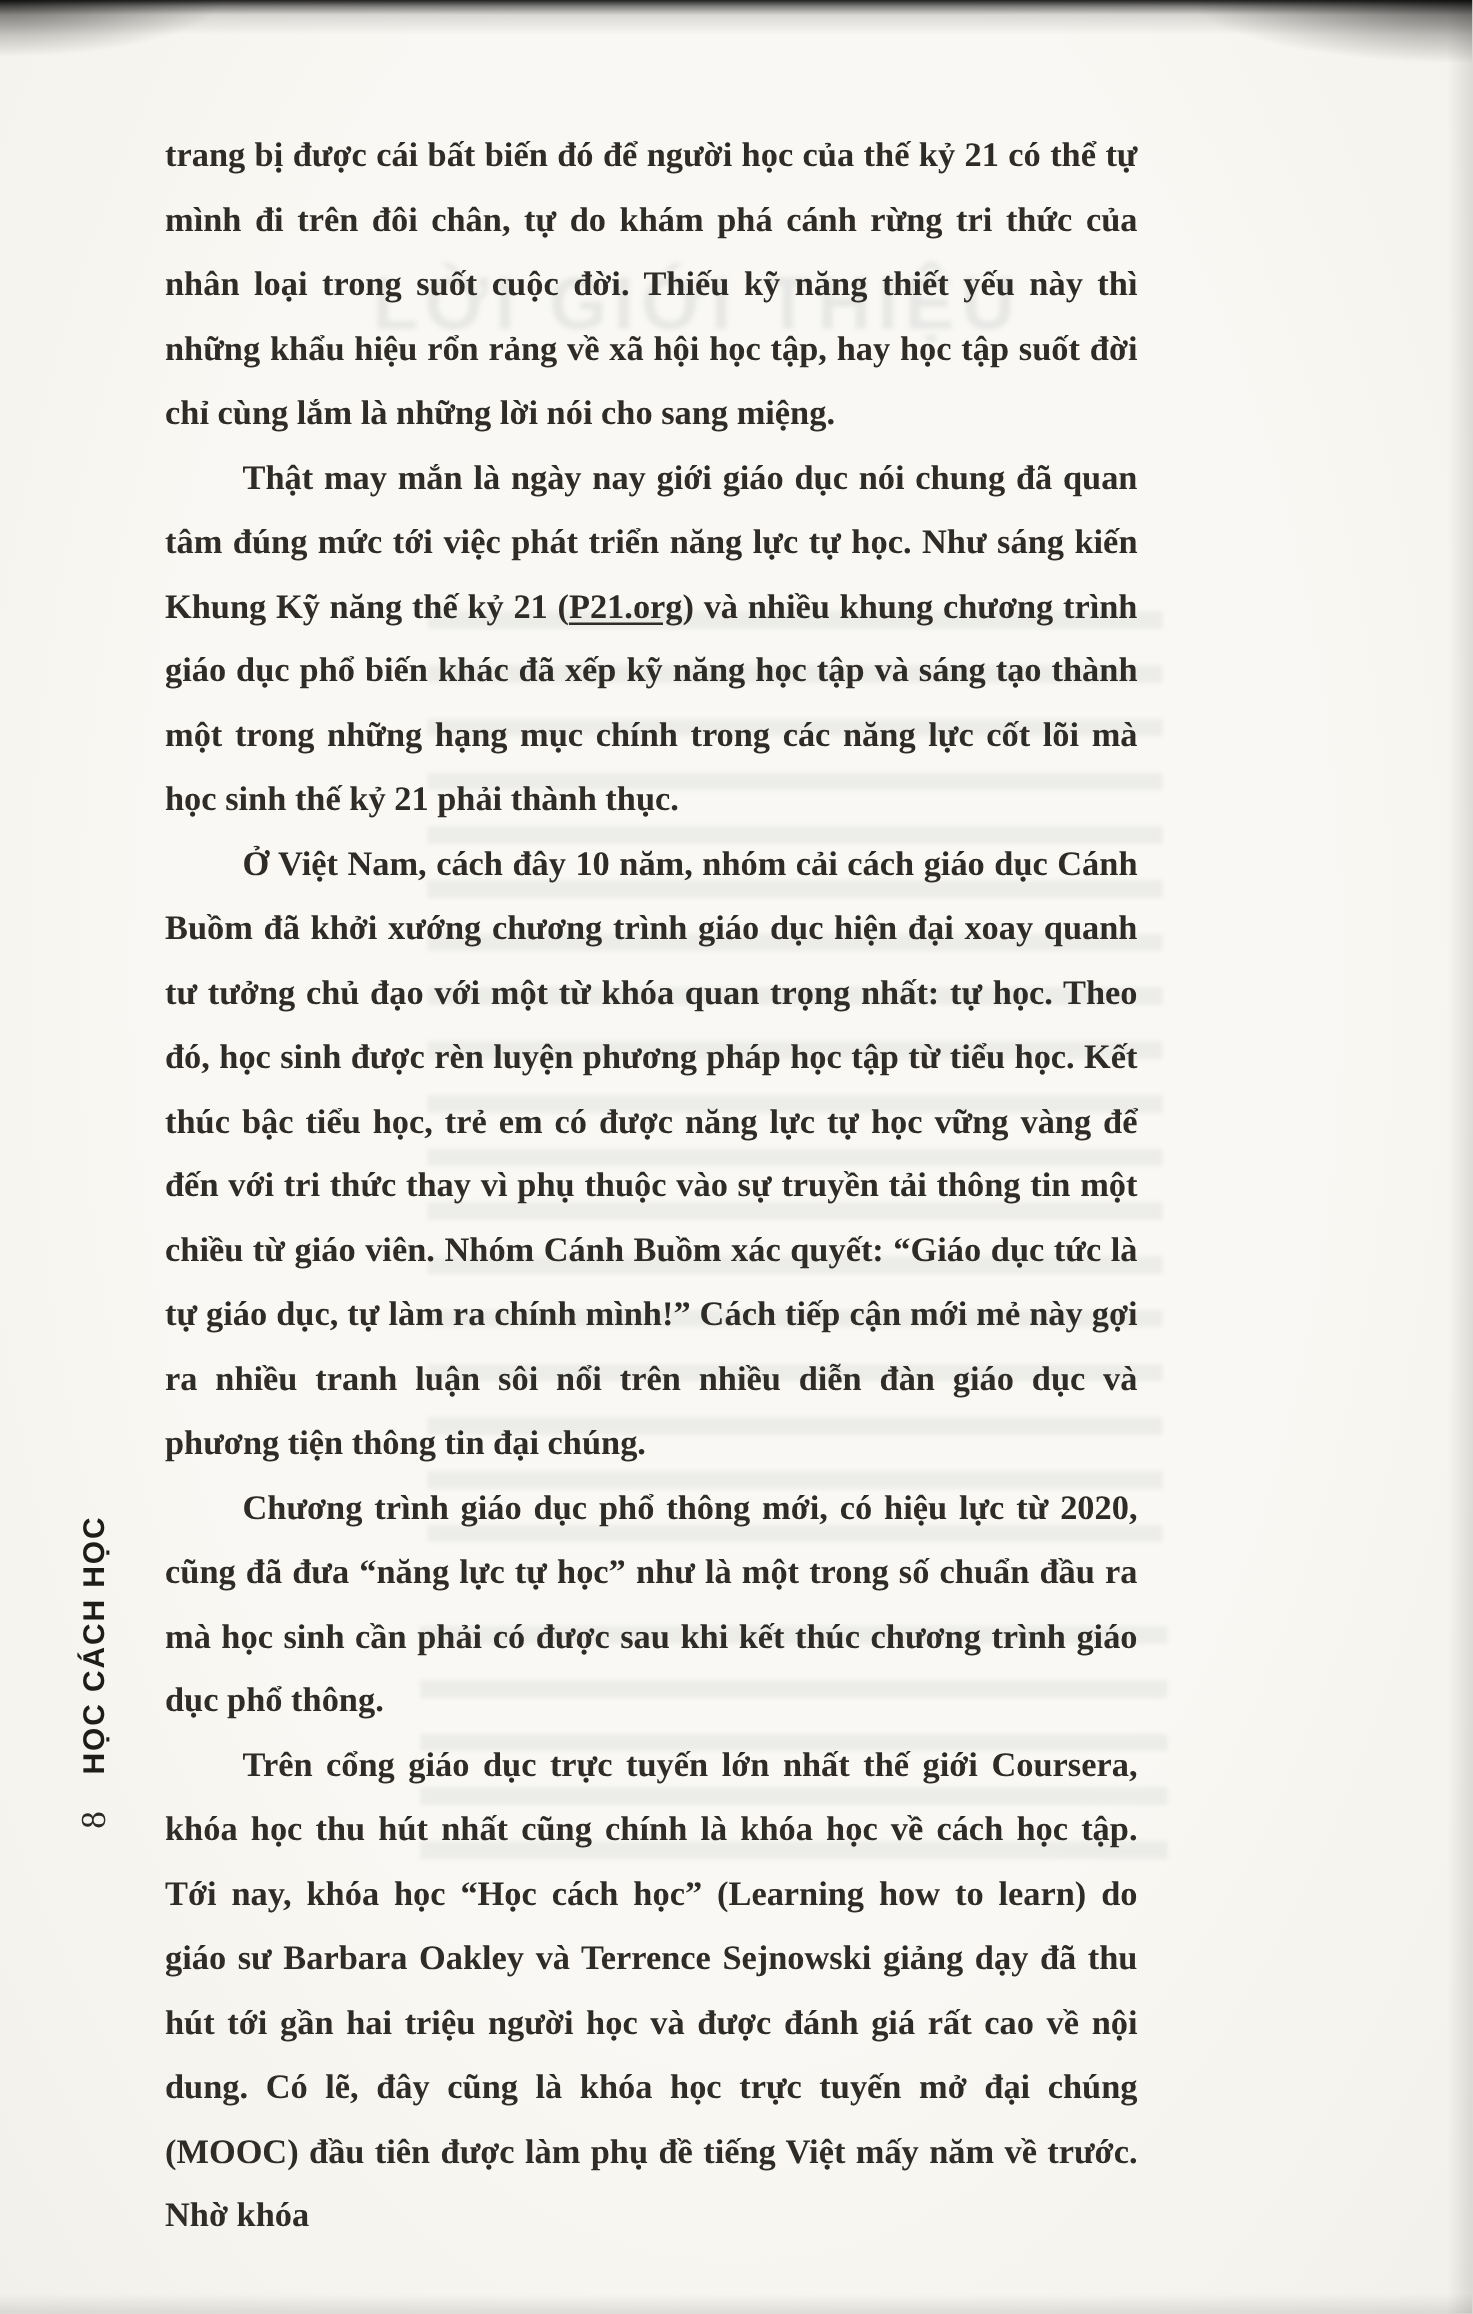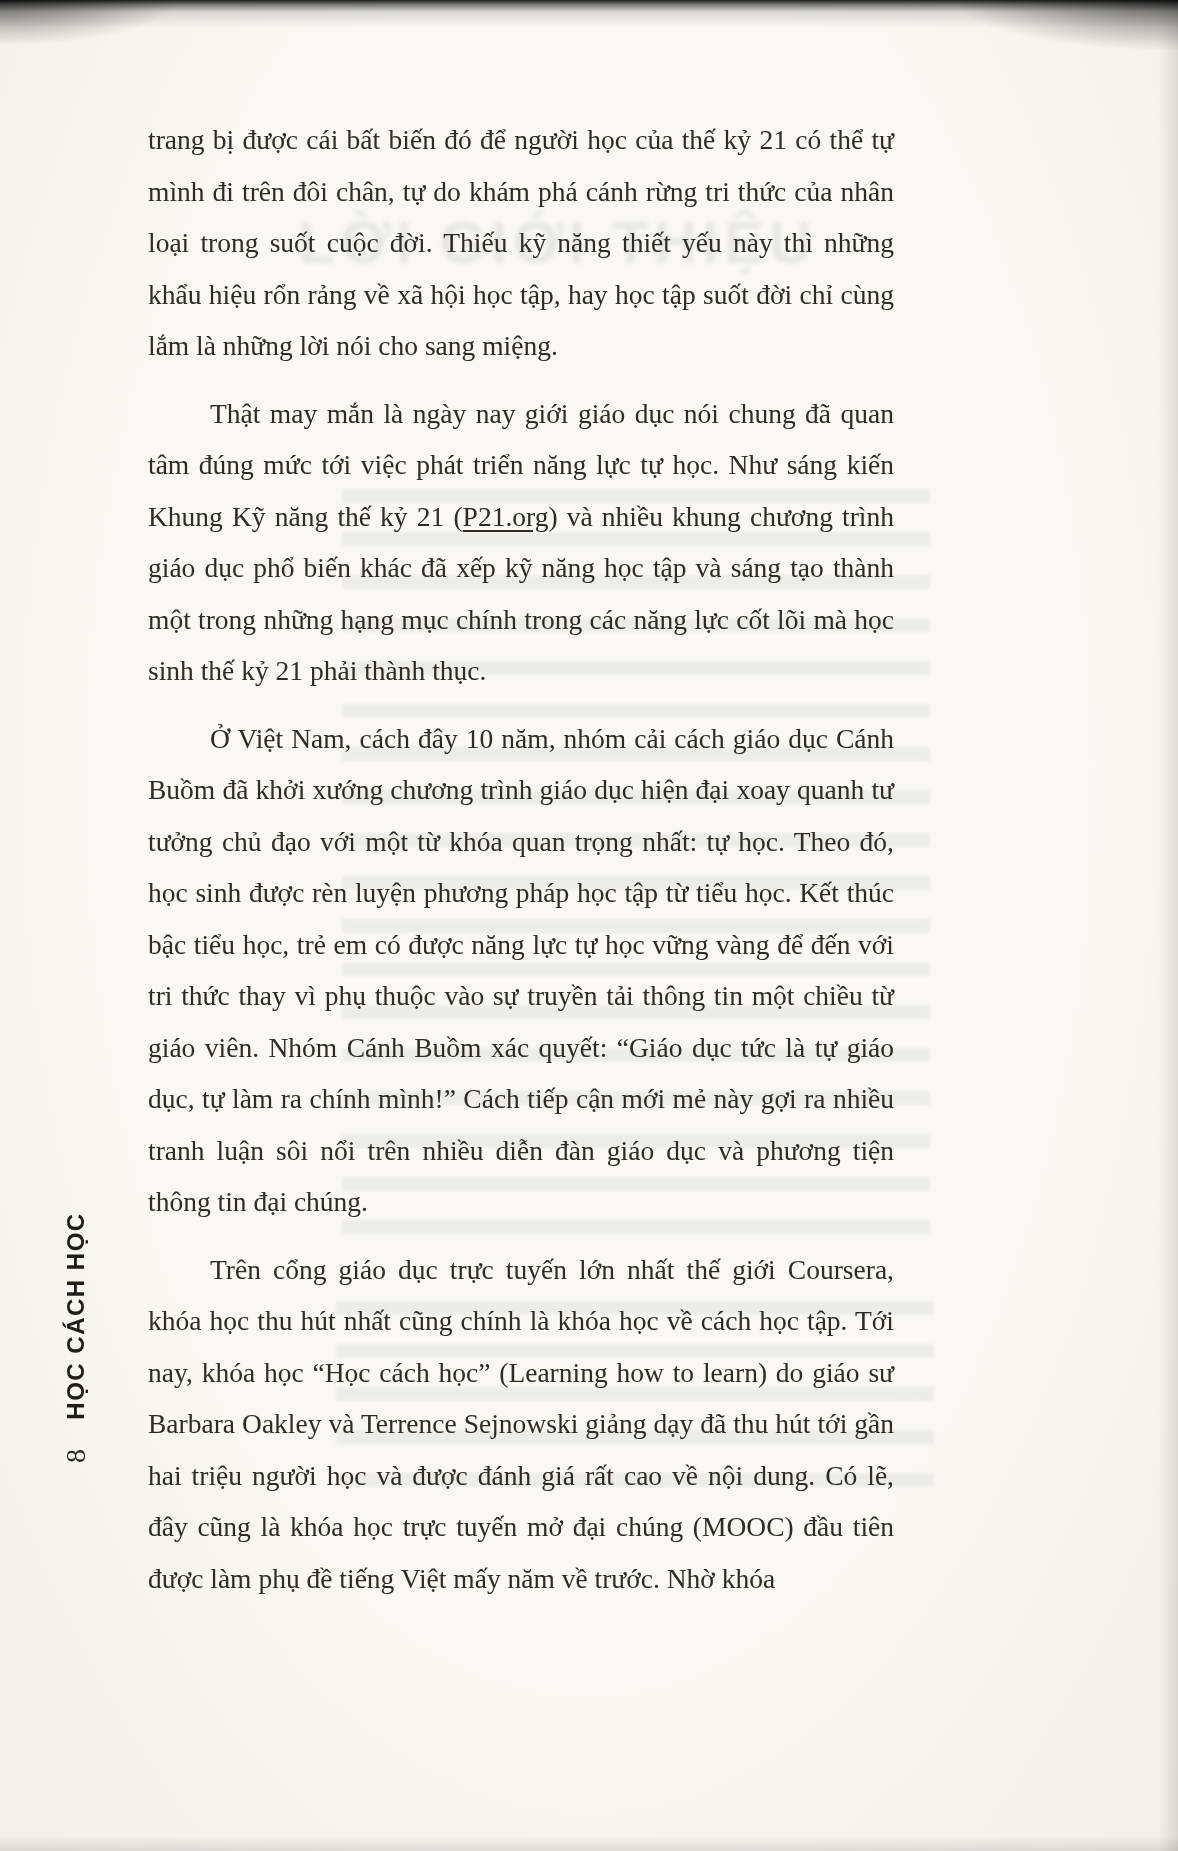--- a/index.html
+++ b/index.html
@@ -73,21 +73,21 @@
   }
 
   
   .text-block {
     position: absolute; left: 132px; top: 98px; width: 778px; z-index: 2;
     font-size: 27.5px; line-height: 51.5px;
     color: #2f2b26;
     text-align: justify;
     text-rendering: optimizeLegibility;
   }
-  .text-block p { margin: 16px; text-indent: 62px; }
+  .text-block p { margin: 0; text-indent: 62px; font-weight: bold; }
   .text-block p.first { text-indent: 0; }
   .underlined { text-decoration: underline; text-underline-offset: 4px; }
 </style>
 </head>
 <body>
 
 <div class="page">
 
   <div class="edge-top"></div>
   <div class="corner-tl"></div>
@@ -99,16 +99,17 @@
   <div class="bleed-lines bleed-a"></div>
   <div class="bleed-lines bleed-b"></div>
 
   <div class="running-title">HỌC CÁCH HỌC</div>
   <div class="page-number">8</div>
 
   <main class="text-block">
     <p class="para first">trang bị được cái bất biến đó để người học của thế kỷ 21 có thể tự mình đi trên đôi chân, tự do khám phá cánh rừng tri thức của nhân loại trong suốt cuộc đời. Thiếu kỹ năng thiết yếu này thì những khẩu hiệu rổn rảng về xã hội học tập, hay học tập suốt đời chỉ cùng lắm là những lời nói cho sang miệng.</p>
     <p class="para"><span>Thật may mắn là ngày nay giới giáo dục nói chung đã quan tâm đúng mức tới việc phát triển năng lực tự học. Như sáng kiến Khung Kỹ năng thế kỷ 21 (</span><span class="underlined">P21.org</span><span>) và nhiều khung chương trình giáo dục phổ biến khác đã xếp kỹ năng học tập và sáng tạo thành một trong những hạng mục chính trong các năng lực cốt lõi mà học sinh thế kỷ 21 phải thành thục.</span></p>
     <p class="para">Ở Việt Nam, cách đây 10 năm, nhóm cải cách giáo dục Cánh Buồm đã khởi xướng chương trình giáo dục hiện đại xoay quanh tư tưởng chủ đạo với một từ khóa quan trọng nhất: tự học. Theo đó, học sinh được rèn luyện phương pháp học tập từ tiểu học. Kết thúc bậc tiểu học, trẻ em có được năng lực tự học vững vàng để đến với tri thức thay vì phụ thuộc vào sự truyền tải thông tin một chiều từ giáo viên. Nhóm Cánh Buồm xác quyết: “Giáo dục tức là tự giáo dục, tự làm ra chính mình!” Cách tiếp cận mới mẻ này gợi ra nhiều tranh luận sôi nổi trên nhiều diễn đàn giáo dục và phương tiện thông tin đại chúng.</p>
+    <p class="para">Chương trình giáo dục phổ thông mới, có hiệu lực từ 2020, cũng đã đưa “năng lực tự học” như là một trong số chuẩn đầu ra mà học sinh cần phải có được sau khi kết thúc chương trình giáo dục phổ thông.</p>
     <p class="para">Trên cổng giáo dục trực tuyến lớn nhất thế giới Coursera, khóa học thu hút nhất cũng chính là khóa học về cách học tập. Tới nay, khóa học “Học cách học” (Learning how to learn) do giáo sư Barbara Oakley và Terrence Sejnowski giảng dạy đã thu hút tới gần hai triệu người học và được đánh giá rất cao về nội dung. Có lẽ, đây cũng là khóa học trực tuyến mở đại chúng (MOOC) đầu tiên được làm phụ đề tiếng Việt mấy năm về trước. Nhờ khóa</p>
   </main>
 
 </div>
 
 </body></html>

